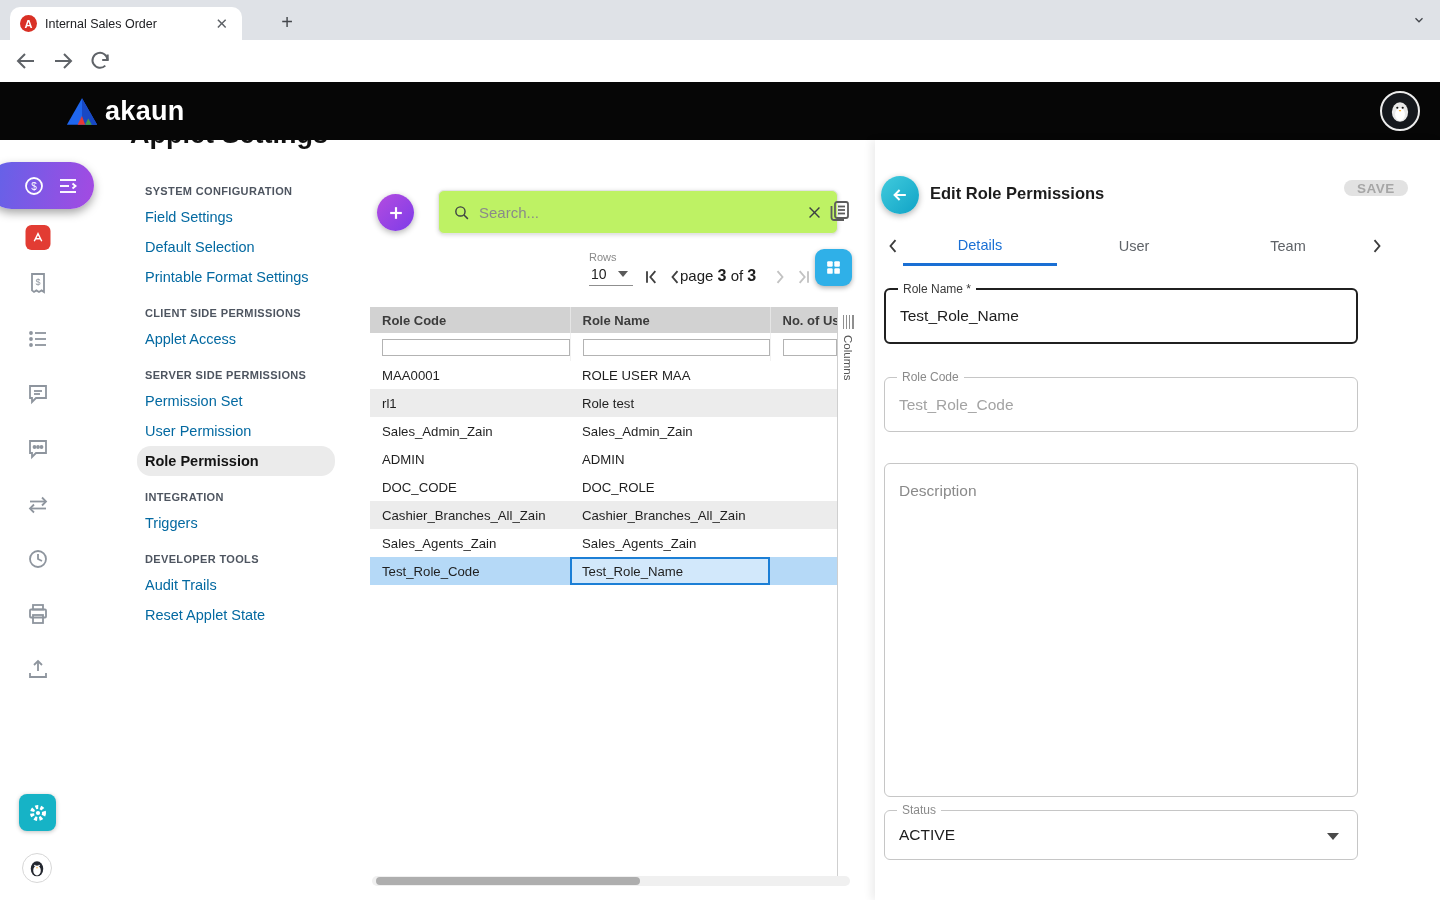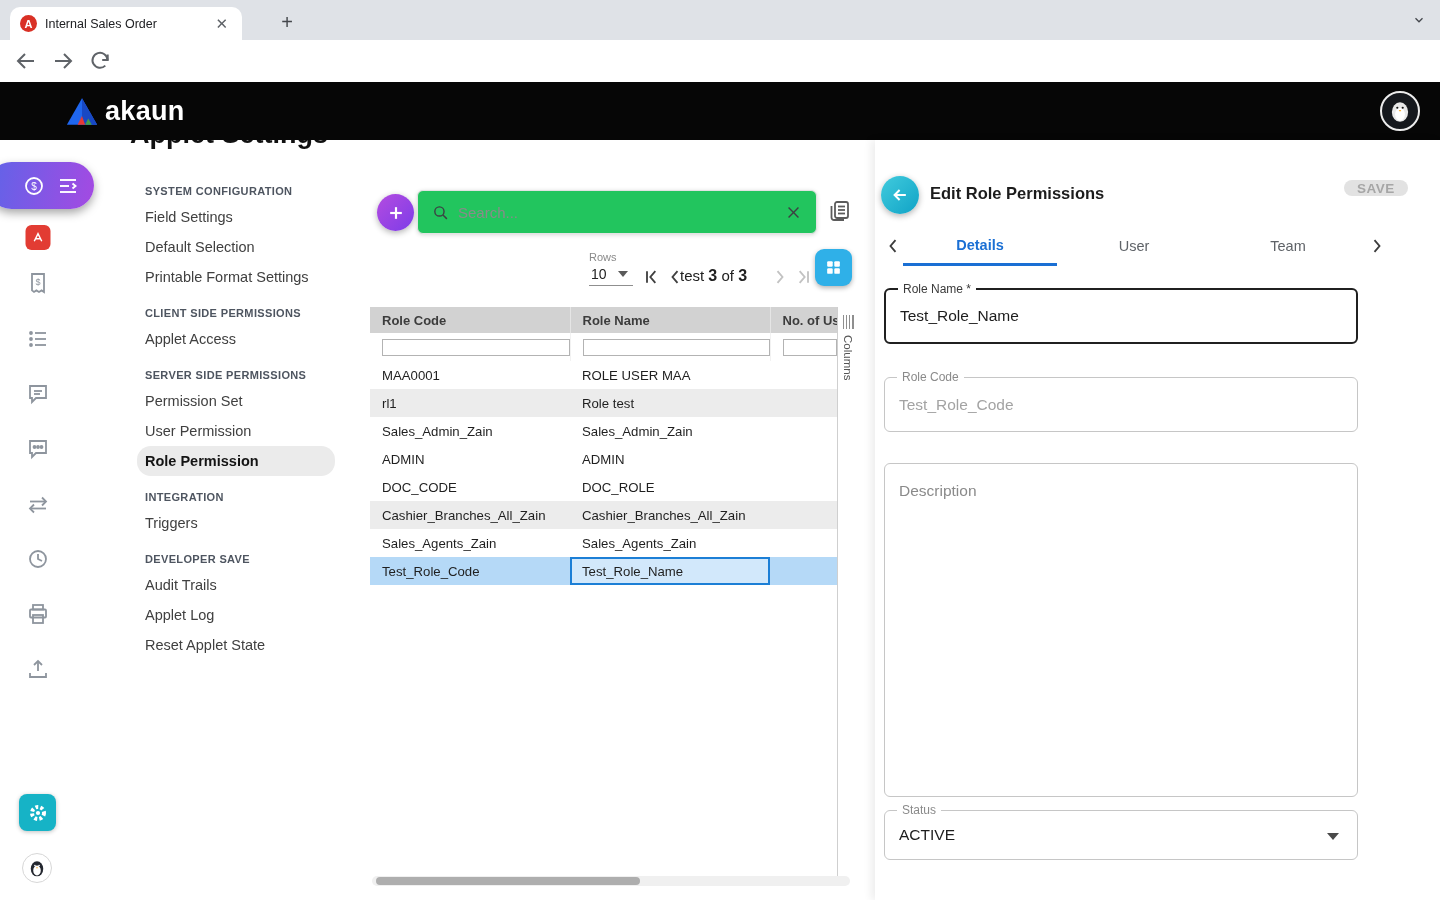--- a/index.html
+++ b/index.html
@@ -44,27 +44,27 @@
   
   .dock { position:absolute; left:-12px; top:22px; width:106px; height:47px; border-radius:24px; background:linear-gradient(100deg,#5f64e8,#a44ae2); box-shadow:0 4px 10px rgba(0,0,0,.35); display:flex; align-items:center; justify-content:flex-end; gap:10px; padding-right:14px; z-index:5; }
 
   
   .title-clip { position:absolute; left:130px; top:0; height:11px; overflow:hidden; }
   .title-clip h1 { font-size:27px; font-weight:bold; color:#111; margin-top:-21px; white-space:nowrap; }
 
   
   .sidemenu { position:absolute; left:137px; top:30px; width:198px; }
   .side-header { font-size:11px; font-weight:bold; color:#4e5560; letter-spacing:.35px; padding:15px 8px 5px; }
-  .side-item { font-size:14.5px; color:#404040; padding:7px 8px; cursor:pointer; border-radius:2px; }
+  .side-item { font-size:14.5px; color:#0369a1; padding:7px 8px; cursor:pointer; border-radius:2px; }
   .side-item.active { background:#ebebeb; color:#141414; font-weight:bold;border-radius:14px; }
 
   
   .listing { position:absolute; left:370px; top:0; width:488px; height:760px; }
   .add-btn { position:absolute; left:7px; top:54px; width:37px; height:37px; border-radius:50%; background:linear-gradient(135deg,#b44ce0,#7d3ce8); color:#fff; display:flex; align-items:center; justify-content:center; box-shadow:0 2px 6px rgba(0,0,0,.3); }
-  .searchbox { position:absolute; left:47px; top:50px; width:400px; height:44px; background:#22c55e; border:1px solid #e3e3e3; border-radius:6px; box-shadow:0 1px 4px rgba(0,0,0,.16); display:flex; align-items:center; padding:0 14px; gap:9px; }
+  .searchbox { position:absolute; left:68px; top:50px; width:400px; height:44px; background:#bef264; border:1px solid #e3e3e3; border-radius:6px; box-shadow:0 1px 4px rgba(0,0,0,.16); display:flex; align-items:center; padding:0 14px; gap:9px; }
   .searchbox input { flex:1; border:none; outline:none; font-size:15px; color:#333; font-family:inherit; background:transparent; }
   .searchbox input::placeholder { color:#8a8a8a; }
   .copy-ic { position:absolute; left:457px; top:59px; width:24px; height:24px; color:#5c5c5c; }
   .rows-label { position:absolute; left:219px; top:111px; font-size:11px; color:#8a8a8a; }
   .rows-select { position:absolute; left:219px; top:124px; width:44px; border-bottom:1px solid #8f8f8f; font-size:14px; color:#222; padding:2px 14px 3px 2px; }
   .rows-caret { position:absolute; left:248px; top:131px; width:0; height:0; border-left:5px solid transparent; border-right:5px solid transparent; border-top:6px solid #5a5a5a; }
   .pg-ic { position:absolute; top:127px; width:20px; height:20px; }
   .pg-dark { color:#3f3f3f; } .pg-gray { color:#c2c2c2; }
   .pg-text { position:absolute; left:310px; top:127px; font-size:15px; color:#202020; white-space:nowrap; }
   .pg-text b { font-size:16px; }
@@ -89,21 +89,21 @@
   .hscroll { position:absolute; left:2px; top:736px; width:478px; height:10px; background:#f0f0f0; border-radius:5px; }
   .hscroll .thumb { position:absolute; left:4px; top:1px; width:264px; height:8px; background:#aeaeae; border-radius:4px; }
 
   
   .detail { position:absolute; left:875px; top:0; width:565px; height:760px; background:#fff; box-shadow:-4px 0 8px rgba(0,0,0,.07); }
   .back-btn { position:absolute; left:6px; top:36px; width:38px; height:38px; border-radius:50%; background:linear-gradient(135deg,#41cbdd,#10a3c6); display:flex; align-items:center; justify-content:center; box-shadow:0 2px 6px rgba(0,0,0,.3); }
   .detail-title { position:absolute; left:55px; top:44px; font-size:16.5px; font-weight:bold; color:#1c1c1c; }
   .save-btn { position:absolute; left:469px; top:40px; width:64px; height:16px; background:#e2e2e2; color:#a6a6a6; font-size:13.5px; font-weight:bold; letter-spacing:.5px; border:none; border-radius:16px; }
   .dtabs { position:absolute; left:28px; top:86px; width:462px; height:40px; display:flex; }
   .dtab { width:154px; height:40px; display:flex; align-items:center; justify-content:center; font-size:14.5px; color:#5f6368; cursor:pointer; }
-  .dtab.active { color:#1a6fd4; font-weight:bold; border-bottom:3px solid #1a6fd4; }
+  .dtab.active { color:#1a6fd4; font-weight:normal; border-bottom:3px solid #1a6fd4; }
   .tab-chevron { position:absolute; top:96px; width:20px; height:20px; color:#3c3c3c; }
 
   .field { position:absolute; left:9px; width:474px; border:1px solid #c6c6c6; border-radius:6px; background:#fff; }
   .field .flabel { position:absolute; top:-8px; left:12px; background:#fff; padding:0 5px; font-size:12px; color:#8a8a8a; }
   .field input, .field textarea { width:100%; height:100%; border:none; outline:none; background:transparent; font-family:inherit; padding:0 14px; font-size:15.5px; color:#1d1d1d; }
   .f-rolename { top:148px; height:56px; border:2px solid #202020; }
   .f-rolename .flabel { color:#3a3a3a; }
   .f-rolecode { top:237px; height:55px; }
   .f-rolecode input { color:#a3a3a3; }
   .f-desc { top:323px; height:334px; }
@@ -324,23 +324,22 @@
         <div class="side-item">Default Selection</div>
         <div class="side-item">Printable Format Settings</div>
         <div class="side-header">CLIENT SIDE PERMISSIONS</div>
         <div class="side-item">Applet Access</div>
         <div class="side-header">SERVER SIDE PERMISSIONS</div>
         <div class="side-item">Permission Set</div>
         <div class="side-item">User Permission</div>
         <div class="side-item active">Role Permission</div>
         <div class="side-header">INTEGRATION</div>
         <div class="side-item">Triggers</div>
-        <div class="side-header">DEVELOPER SAVE</div>
+        <div class="side-header">DEVELOPER TOOLS</div>
         <div class="side-item">Audit Trails</div>
-        <div class="side-item">Applet Log</div>
         <div class="side-item">Reset Applet State</div>
       </nav>
 
     <section class="listing">
       <button class="add-btn" style="border:none;cursor:pointer">
         <svg width="20" height="20" viewBox="0 0 24 24" fill="none" stroke="#fff" stroke-width="2.6">
             <line x1="12" y1="5" x2="12" y2="19"></line>
             <line x1="5" y1="12" x2="19" y2="12"></line>
           </svg>
       </button>
@@ -374,21 +373,21 @@
             <line x1="6" y1="5" x2="6" y2="19"></line>
             <polyline points="16,5 10,12 16,19"></polyline>
           </svg>
         </span>
       <span class="pg-ic pg-dark" style="left:295px">
         <svg viewBox="0 0 24 24" fill="none" stroke="currentColor" stroke-width="2.2">
             <polyline points="15,5 9,12 15,19"></polyline>
           </svg>
         </span>
       <span class="pg-text">
-        <span>test</span>
+        <span>page</span>
         <b>3</b>
         <span>of</span>
         <b>3</b>
       </span>
       <span class="pg-ic pg-gray" style="left:400px">
         <svg viewBox="0 0 24 24" fill="none" stroke="currentColor" stroke-width="2.2">
             <polyline points="9,5 15,12 9,19"></polyline>
           </svg>
         </span>
       <span class="pg-ic pg-gray" style="left:423px">

